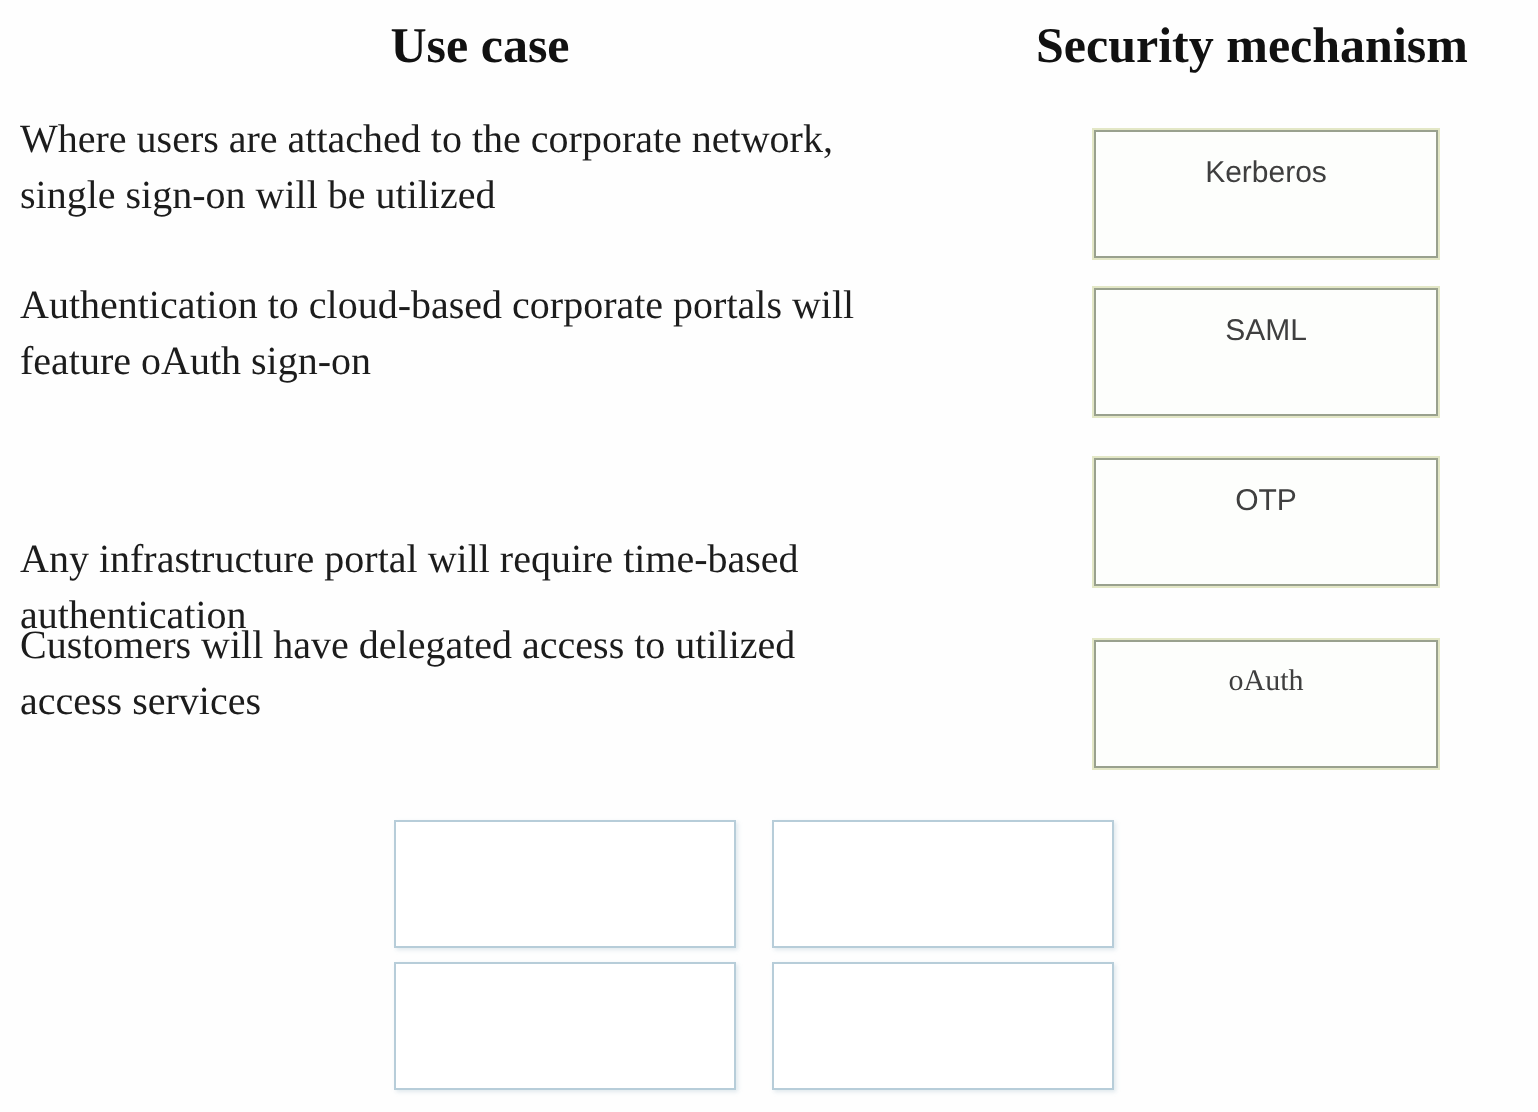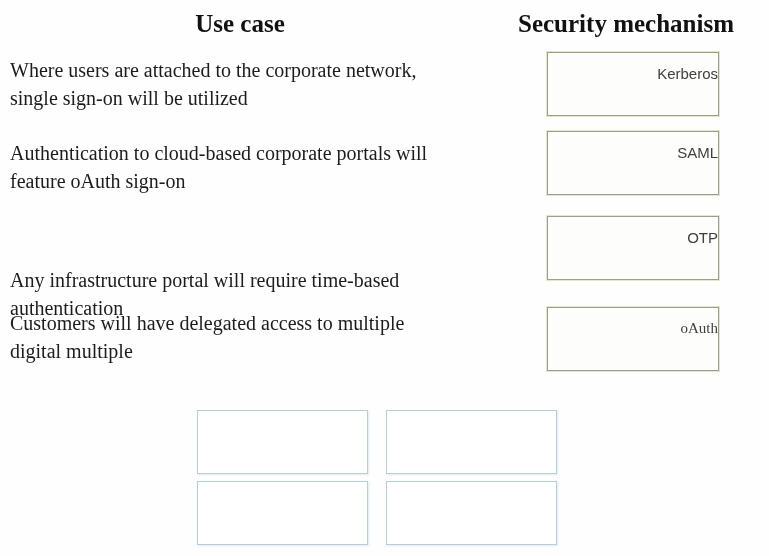--- a/index.html
+++ b/index.html
@@ -41,23 +41,24 @@
     left: 547px;
     width: 172px;
     height: 64px;
     box-sizing: border-box;
     background: #fdfefc;
     border: 1px solid #99a18e;
     box-shadow: 0 0 0 1px #e3e7c6;
     font-family: "Liberation Sans", sans-serif;
     font-size: 15px;
     color: #3f3f3f;
-    text-align: right;
+    text-align: center;
     padding-top: 12px;
     cursor: move;
+    margin-top: 13px;
   }
   .mb-1 { top: 52px; }
   .mb-2 { top: 131px; }
   .mb-3 { top: 216px; }
   .mb-4 { top: 307px; font-family: Liberation Serif, serif; }
 
   .drop-target {
     position: absolute;
     width: 171px;
     height: 64px;
@@ -86,22 +87,22 @@
   </div>
   <div class="use-case-text uc-2">
     <span class="line">Authentication to cloud-based corporate portals will</span>
     <span class="line">feature oAuth sign-on</span>
   </div>
   <div class="use-case-text uc-3">
     <span class="line">Any infrastructure portal will require time-based</span>
     <span class="line">authentication</span>
   </div>
   <div class="use-case-text uc-4">
-    <span class="line">Customers will have delegated access to multiple</span>
-    <span class="line">digital multiple</span>
+    <span class="line">Customers will have delegated access to utilized</span>
+    <span class="line">access services</span>
   </div>
 
   <div class="mech-box mb-1">Kerberos</div>
   <div class="mech-box mb-2">SAML</div>
   <div class="mech-box mb-3">OTP</div>
   <div class="mech-box mb-4">oAuth</div>
 
   <div class="drop-target dt-1"></div>
   <div class="drop-target dt-2"></div>
   <div class="drop-target dt-3"></div>

